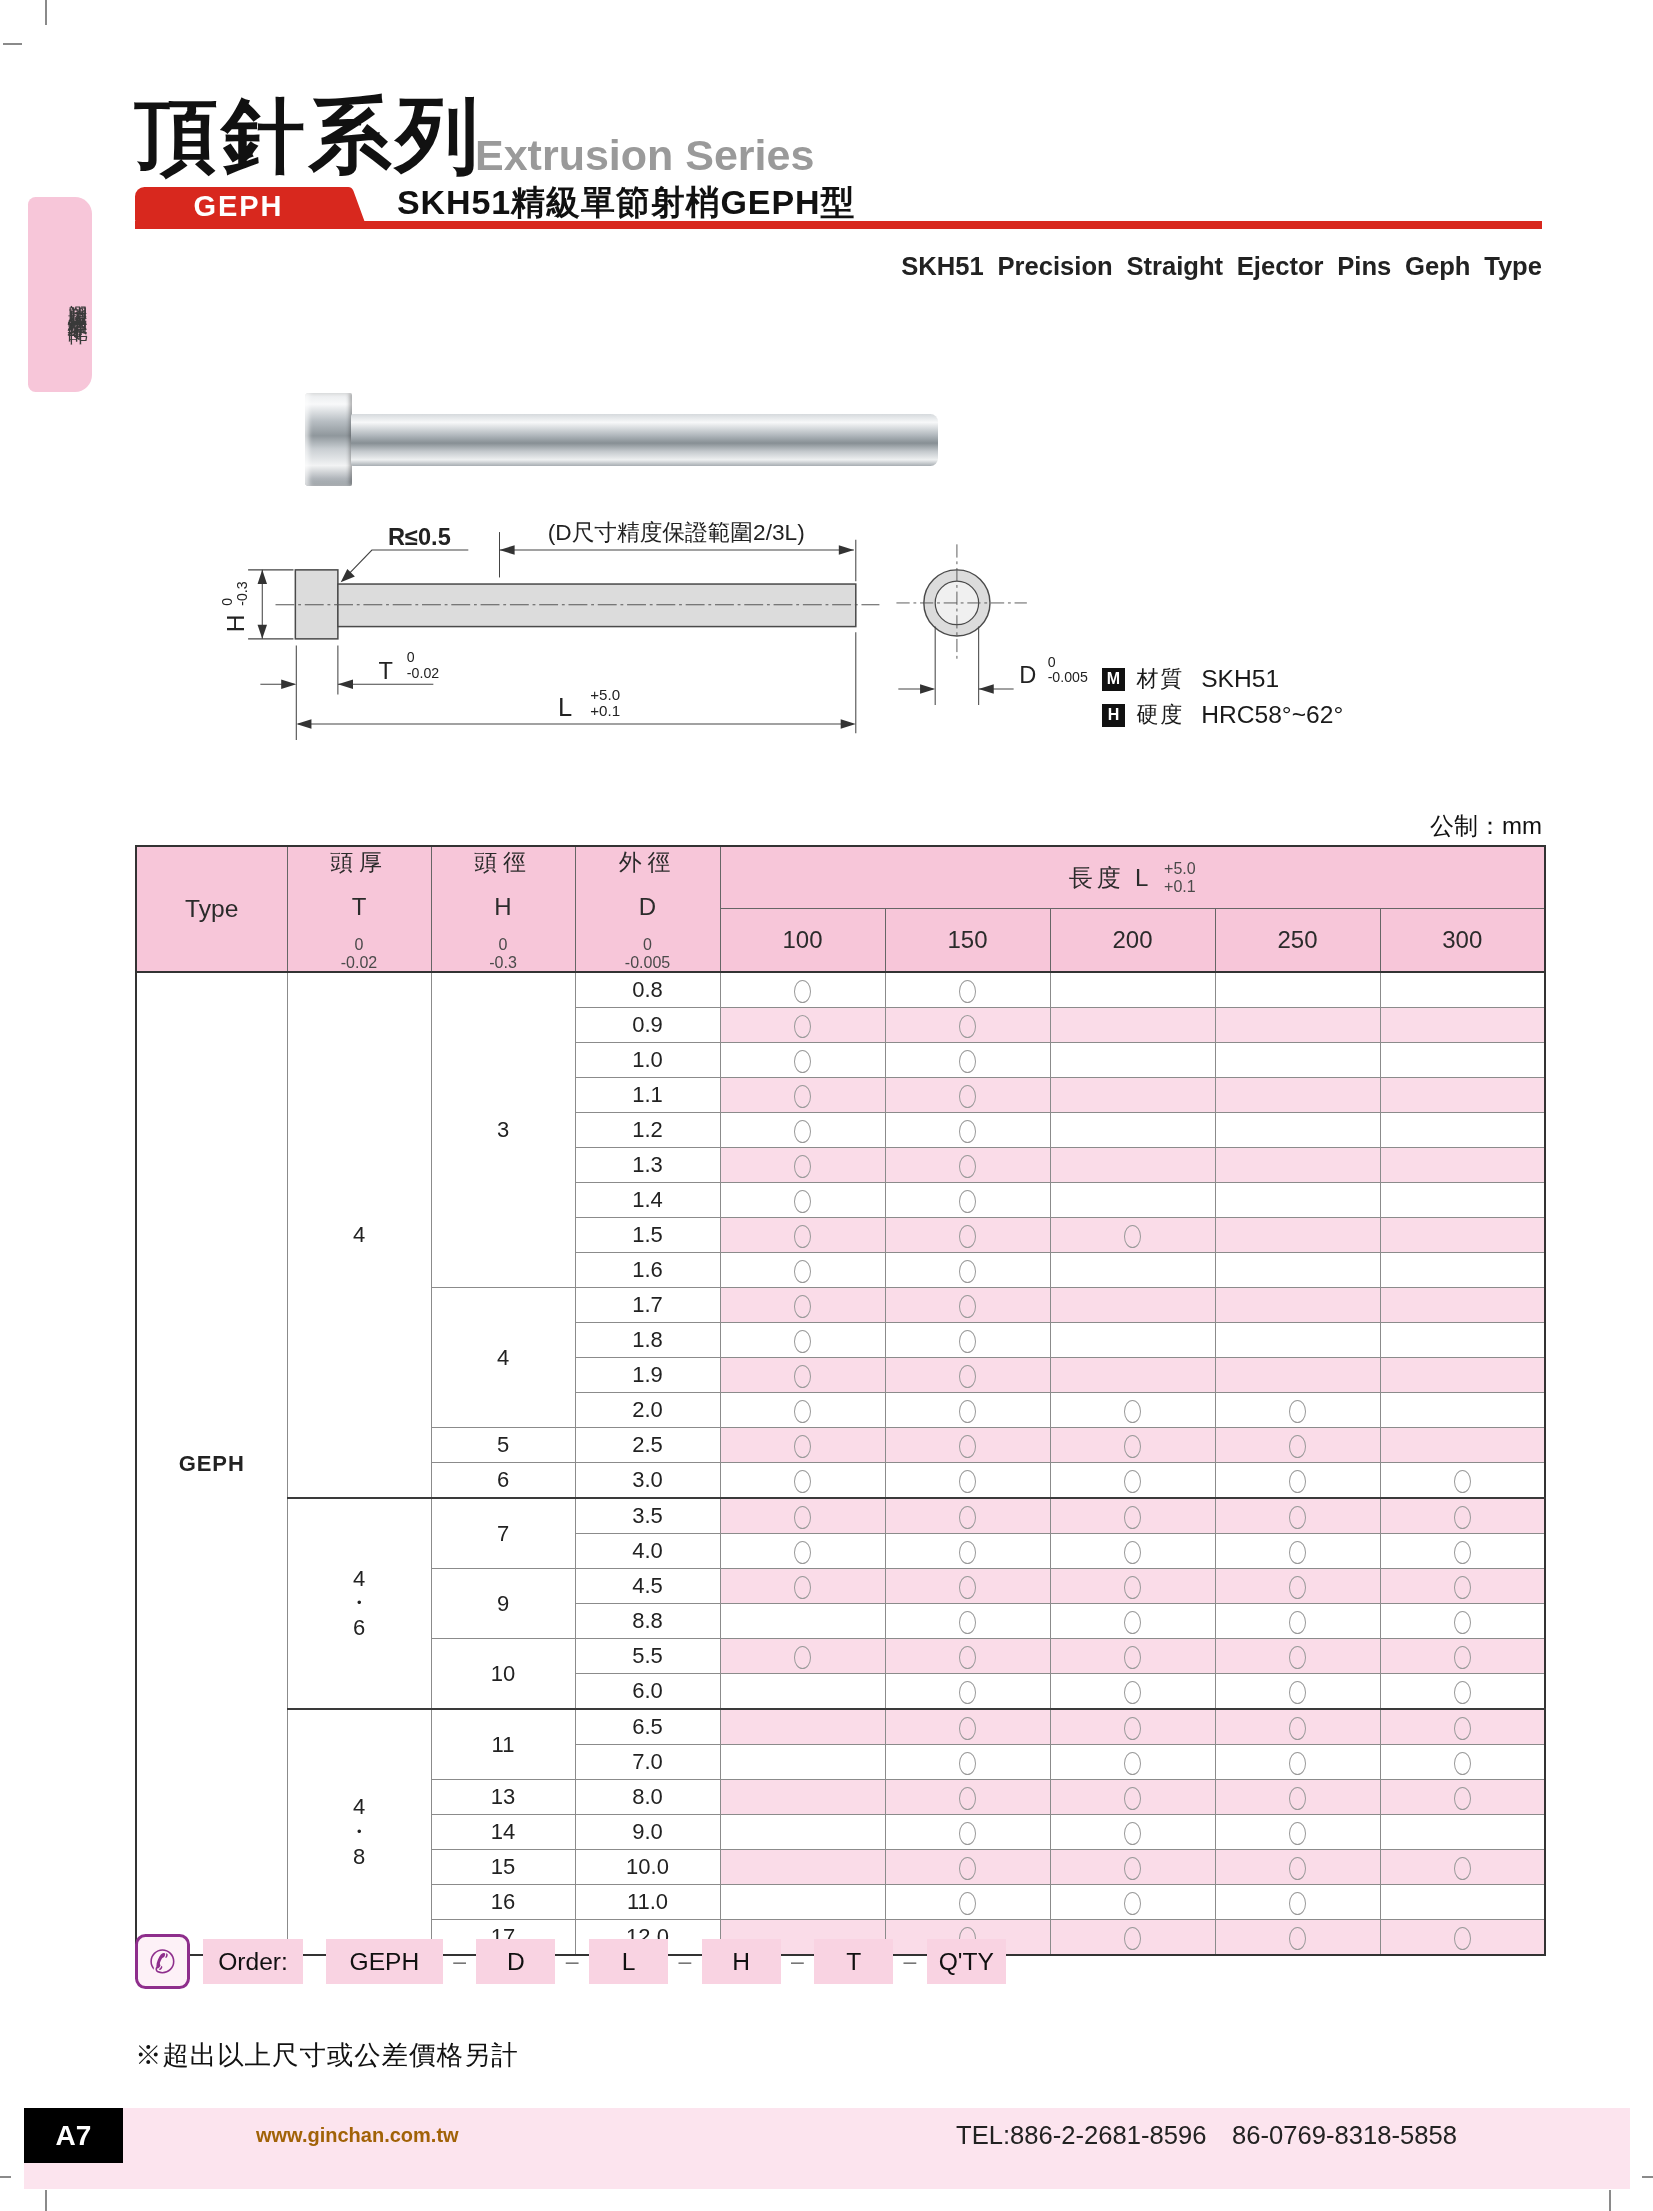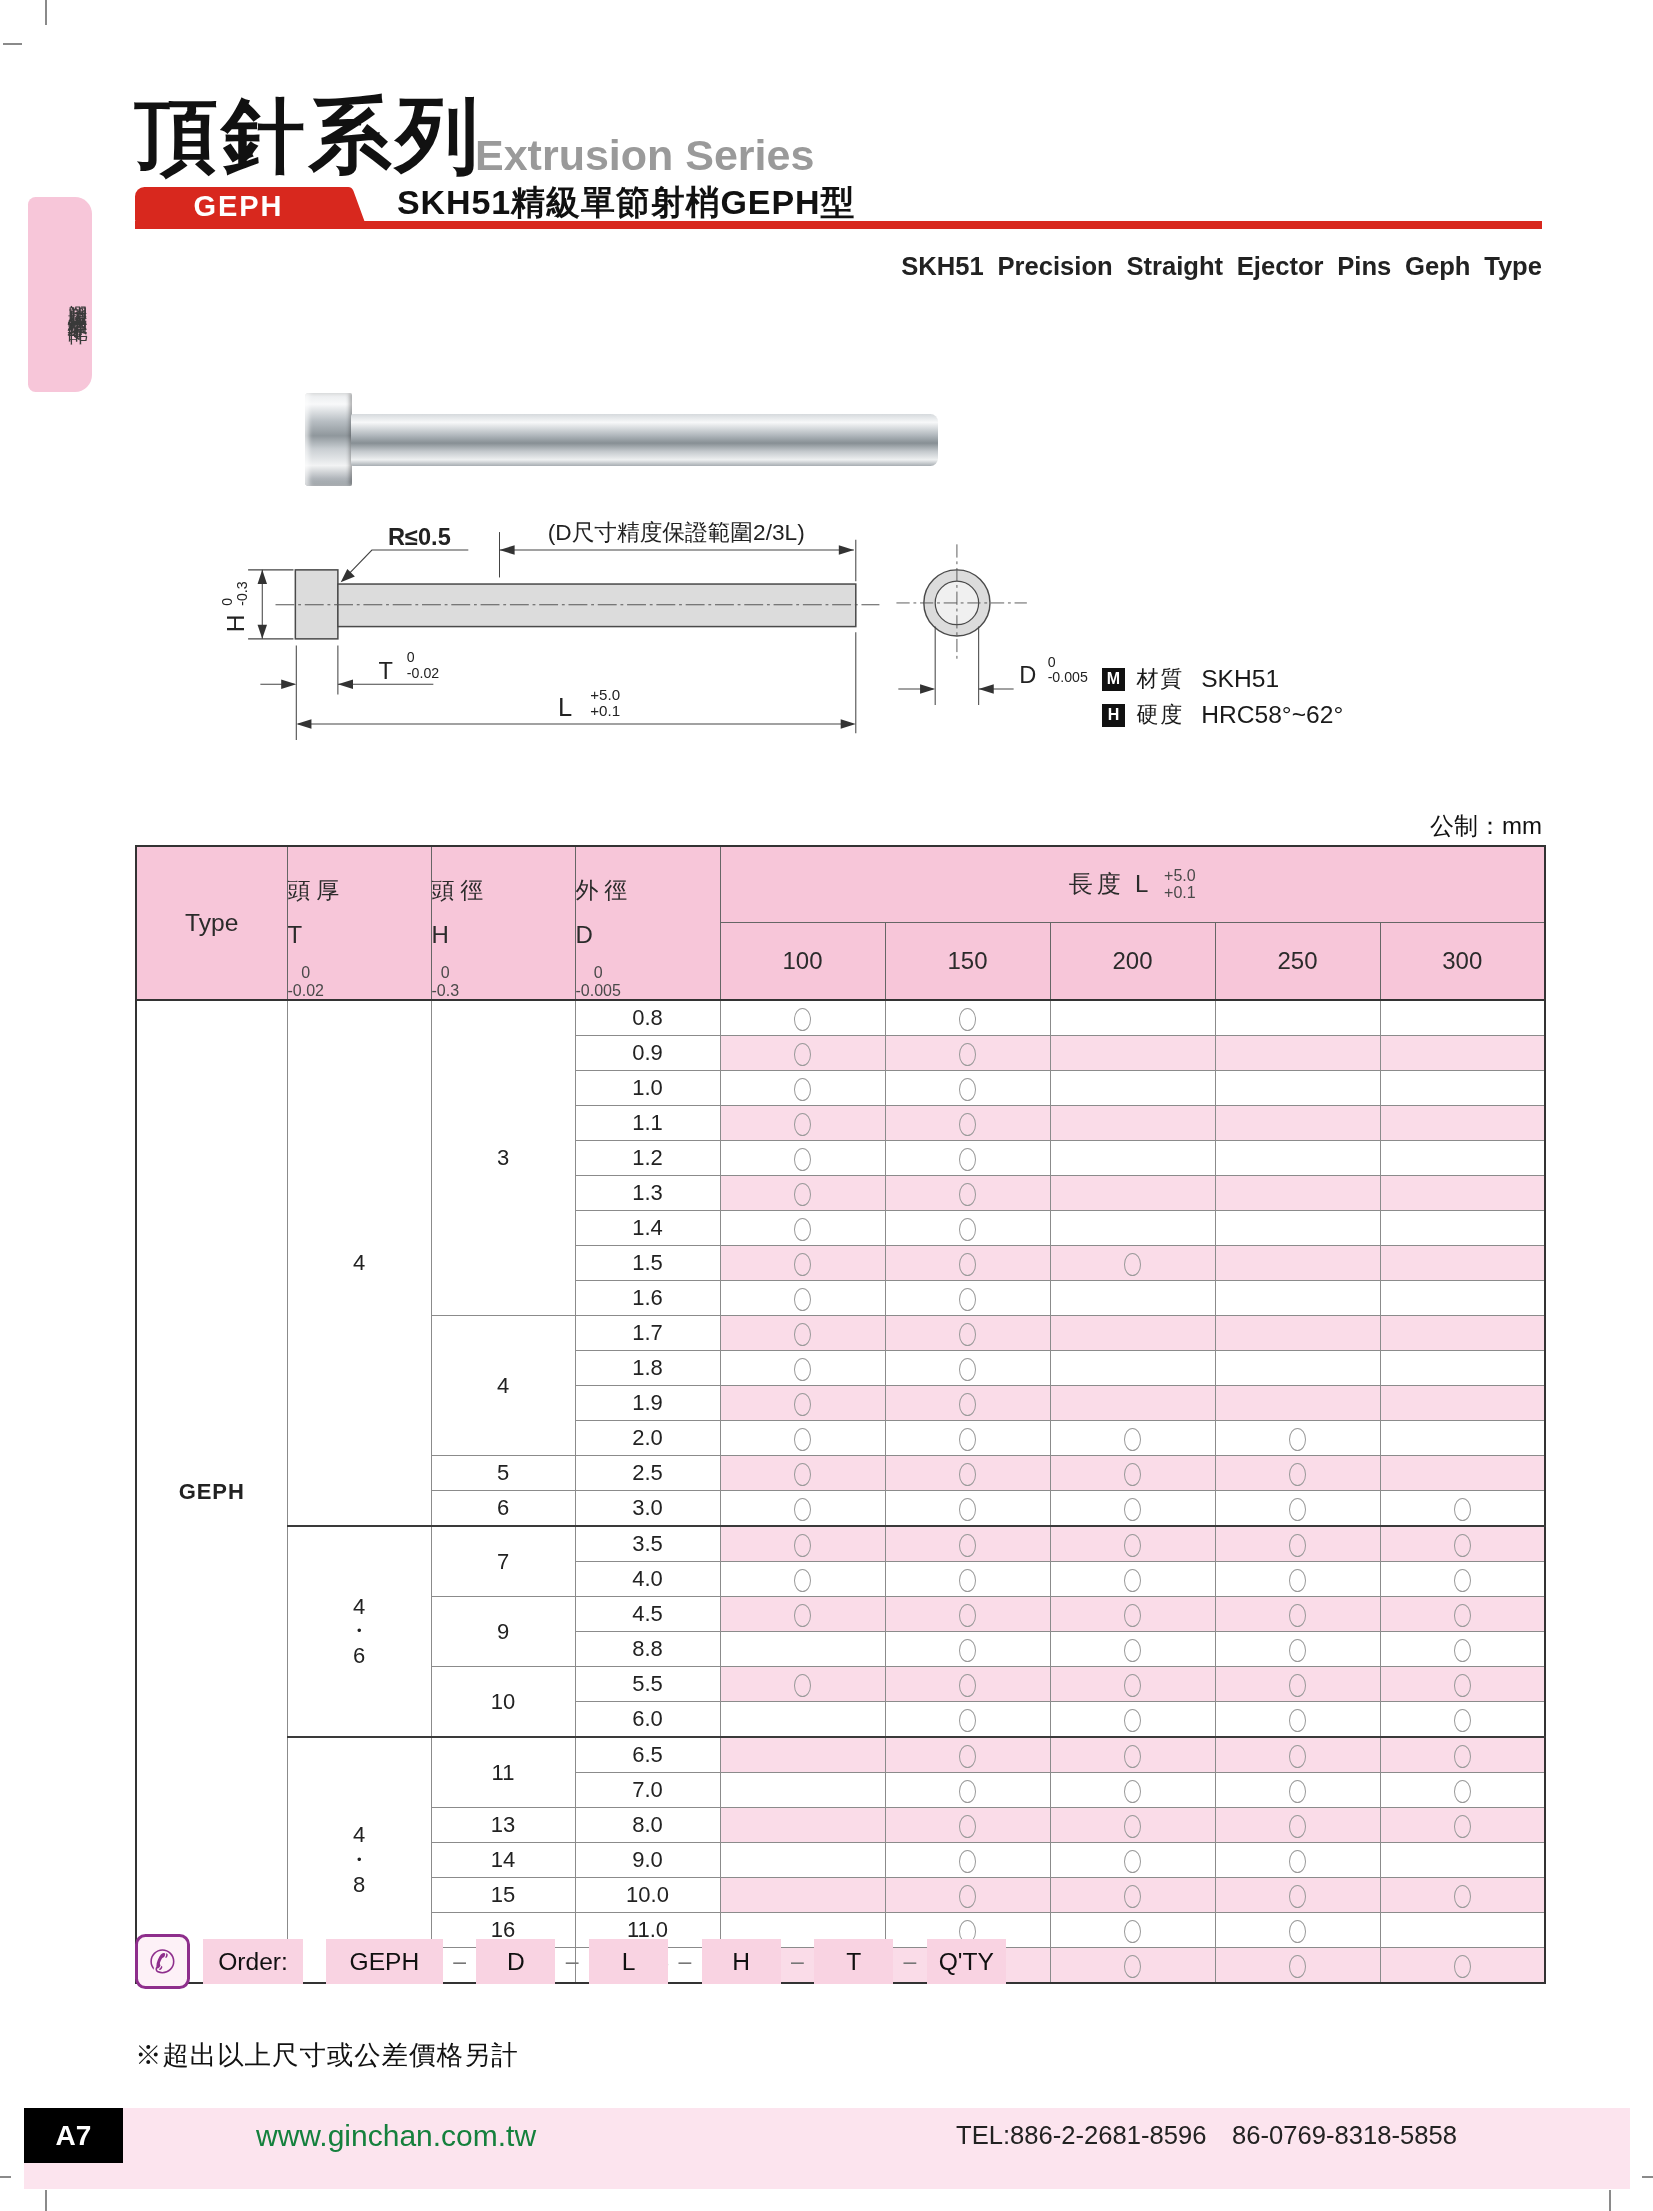--- a/index.html
+++ b/index.html
@@ -51,21 +51,21 @@
   table.sizes thead th{background:#f7c6d9;border:0.9px solid #666;font-weight:normal;color:#2b2b2b;}
   table.sizes thead{border-bottom:2.4px solid #333;}
   table.sizes tbody td{border:0.9px solid #8b8b8b;font-size:22px;color:#222;height:34px;background:#fff;}
   td.l-cell.pink{background:#fadce8;}
   td.tsep{border-top:2.4px solid #3a3a3a !important;}
   td.hsep{border-top:1.9px solid #555 !important;}
   td.type-cell{font-weight:bold;font-size:24px;letter-spacing:0.9px;}
   td.t-cell{white-space:pre-line;line-height:1.12;font-size:22px;}
   .avail{display:inline-block;width:15px;height:21px;border:1.4px solid #9a9a9a;border-radius:50%;
     background:transparent;vertical-align:middle;}
-  .colhead{display:flex;flex-direction:column;align-items:flex-start;gap:15px;font-size:22px;margin-top:28px;}
+  .colhead{display:flex;flex-direction:column;align-items:center;gap:15px;font-size:22px;}
   .colhead .zh{letter-spacing:5.7px;font-size:23px;}
   .colhead .sym{font-size:24px;}
   .tolstack{display:flex;flex-direction:column;align-items:center;font-size:16px;line-height:1.1;color:#4a4a4a;}
   .len-head{display:flex;align-items:center;justify-content:center;gap:12px;font-size:24px;}
   .len-head .zh{letter-spacing:3.8px;}
   th.len-col{font-size:24px;}
 
   
   .order-row{position:absolute;left:135px;top:1932px;height:59px;display:flex;align-items:center;}
   .phone-box{width:49px;height:49px;border:3.3px solid #8e2e8c;border-radius:10.4px;background:#fdf1f7;
@@ -75,21 +75,21 @@
   .order-box{background:#f9d3e2;font-size:24.6px;color:#111;padding:8.5px 0;min-width:79px;text-align:center;}
   .order-box:first-child{min-width:117px;}
   .order-sep{color:#777;font-size:23px;margin:0 10.4px;}
 
   .note-line{position:absolute;left:135px;top:2037px;font-size:26.5px;color:#111;letter-spacing:0.9px;}
 
   
   .footer-band{position:absolute;left:24px;top:2108px;width:1606px;height:81px;background:#fce4ee;}
   .page-no{position:absolute;left:24px;top:2108px;width:99px;height:55px;background:#000000;color:#fff;
     font-weight:bold;font-size:28px;display:flex;align-items:center;justify-content:center;}
-  .website{position:absolute;left:256px;top:2108px;height:55px;display:flex;align-items:center;font-size:30px;color:#15803d;}
+  .website{position:absolute;left:256px;top:2108px;height:55px;display:flex;align-items:center;font-size:20px;color:#a16207;font-weight:bold;}
   .tel{position:absolute;left:956px;top:2108px;height:55px;display:flex;align-items:center;font-size:25.6px;color:#222;}
 </style>
 </head>
 <body>
 
 <div class="page">
 
   <div class="mark" style="left:45px;top:0;width:1.9px;height:24.6px;"></div>
   <div class="mark" style="left:2.8px;top:43px;width:19px;height:1.9px;"></div>
   <div class="mark" style="left:45px;top:2190px;width:1.9px;height:22px;"></div>

